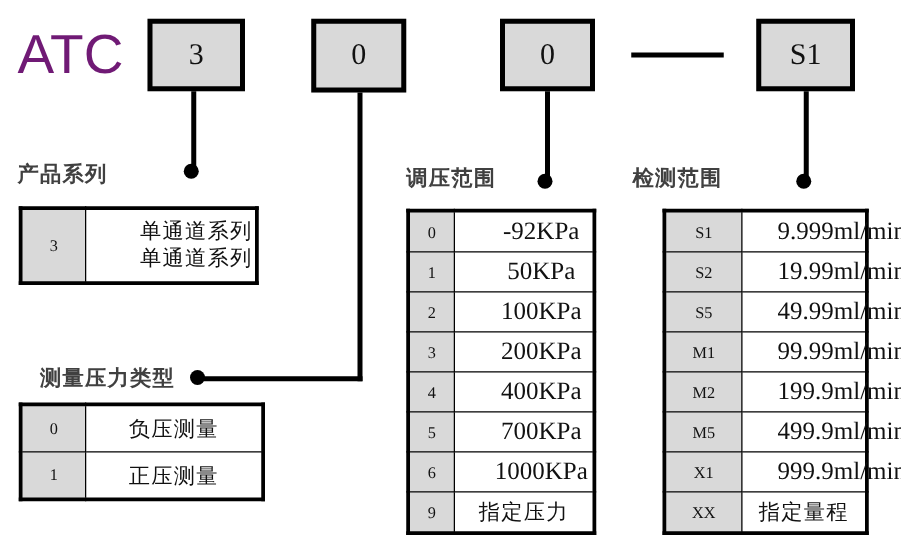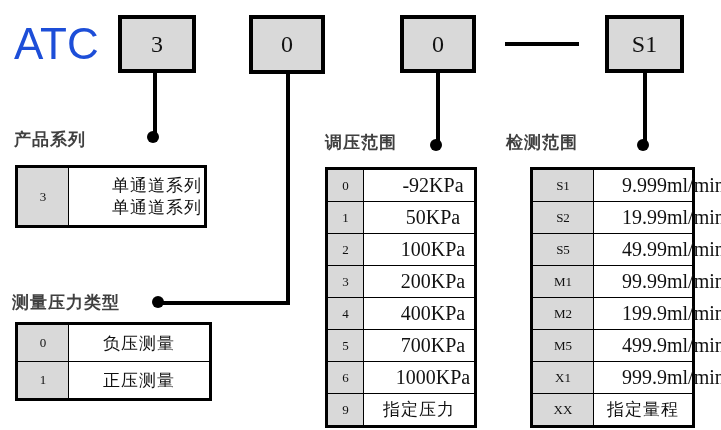--- a/index.html
+++ b/index.html
@@ -17,21 +17,21 @@
     background: #ffffff;
     overflow: hidden;
   }
 
   
   .prefix-label {
     position: absolute;
     font-family: "Liberation Sans", sans-serif;
     font-size: 44px;
     font-weight: 400;
-    color: #1d4ed8;
+    color: #701a75;
     letter-spacing: 0px;
     line-height: 1;
   }
   .code-box {
     position: absolute;
     background: #d9d9d9;
     border: 4px solid #000;
     box-sizing: border-box;
     display: flex;
     align-items: center;
@@ -160,21 +160,21 @@
       <td class="desc-cn">
         <div class="multiline">
           <div>单通道系列</div>
           <div>单通道系列</div>
         </div>
       </td>
     </tr>
   </tbody>
     </table>
 
-  <div class="section-title" style="left:12px; top:291px;">测量压力类型</div>
+  <div class="section-title" style="left:32px; top:291px;">测量压力类型</div>
 
   <table class="opt-table" style="left:15px; top:322px; width:197px;">
     <tbody>
         <tr>
       <td class="code" style="width:50px; height:36px;">0</td>
       <td class="desc-cn">负压测量</td>
     </tr>
     <tr>
       <td class="code" style="height:36px;">1</td>
       <td class="desc-cn">正压测量</td>

